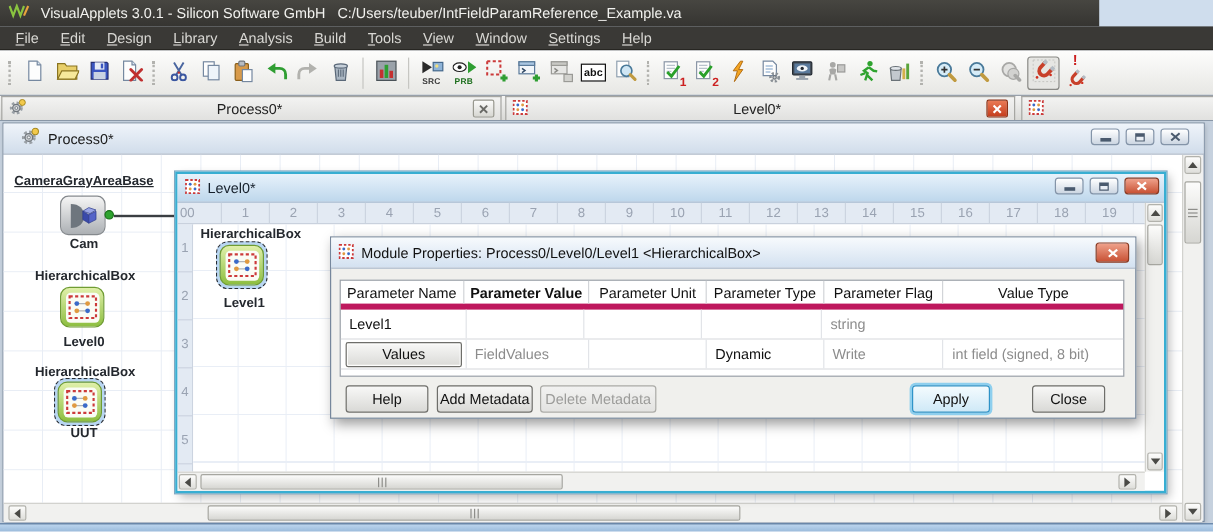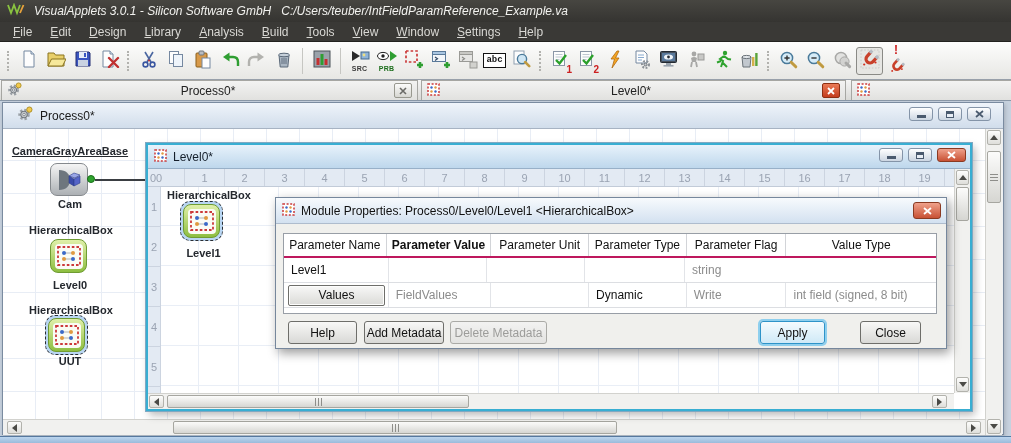--- a/index.html
+++ b/index.html
@@ -1,22 +1,22 @@
 <!DOCTYPE html>
 <html><head>
 <meta charset="utf-8">
 <style>
   * { margin:0; padding:0; box-sizing:border-box; }
   html,body { width:1011px; height:443px; overflow:hidden; }
   body { position:relative; font-family:"Liberation Sans",sans-serif; font-size:12px; background:#cfdded; }
 
   
-  .titlebar { position:absolute; left:0; top:0; width:1011px; height:22px;
+  .titlebar { position:absolute; left:0; top:0; width:916px; height:22px;
     background:linear-gradient(#474641,#353431); color:#f2f2ef;
-    display:flex; align-items:center; gap:9px; padding-left:7px;font-style:italic; }
+    display:flex; align-items:center; gap:9px; padding-left:7px; }
   .titlebar .t { white-space:pre; font-size:12px; }
 
   
   .menubar { position:absolute; left:0; top:22px; width:1011px; height:20px;
     background:#3a3936; border-bottom:1px solid #23221f;
     display:flex; align-items:center; padding-left:4px; color:#d9d8d4; }
   .menu-item { display:inline-block; padding:2px 9px; cursor:default; }
   .menu-item::first-letter { text-decoration:underline; }
 
   
@@ -24,21 +24,21 @@
     background:linear-gradient(#fdfdfc,#e7e7e4); border-bottom:1px solid #98a0aa;
     display:flex; align-items:center; padding-left:3px; }
   .grip { width:0; height:20px; border-left:2px dotted #b2b2ae; margin:0 6px 0 4px; }
   .vsep { width:1px; height:26px; background:#c6c6c2; margin:0 5px; }
   .ti { width:27px; height:28px; border:0; background:transparent; position:relative;
     display:flex; flex-direction:column; align-items:center; justify-content:center; padding:0; }
   .ti.pressed { border:1px solid #8a8a86; border-radius:3px; background:#e6e6e3; }
   .ti .lbl { font-size:7px; font-weight:bold; line-height:7px; color:#3a3a3a; letter-spacing:.2px; }
   .ti .lbl.green { color:#1c6e1c; }
   .badge { position:absolute; right:2px; bottom:0px; color:#cc2020; font-weight:bold; font-size:10px; line-height:10px; }
-  .abc-box { border:1.5px solid #111; background:#fff; color:#111; font-size:9px; font-weight:bold; line-height:9px; padding:2px 2px;font-family:Liberation Mono, monospace; }
+  .abc-box { border:1.5px solid #111; background:#fff; color:#111; font-size:9px; font-weight:bold; line-height:9px; padding:2px 2px; }
   .warnmark { color:#cc2020; font-weight:bold; font-size:12px; margin-right:1px; }
 
   
   .tabbar { position:absolute; left:0; top:80px; width:1011px; height:21px;
     background:linear-gradient(#f5f5f4,#d9d9d6); border-bottom:1px solid #8a98a8; }
   .tab { position:absolute; top:0; height:20px; background:linear-gradient(#f3f3f2,#e1e1df);
     border:1px solid #a6a6a2; border-bottom:0; display:flex; align-items:center; padding:0 5px; gap:4px; }
   .tab-label { flex:1; text-align:center; color:#222; }
   .tab-close { width:18px; height:15px; border:1px solid #98988f; border-radius:2px;
     background:linear-gradient(#fbfbfa,#d7d7d2); display:flex; align-items:center; justify-content:center; }
@@ -112,21 +112,21 @@
                      linear-gradient(to bottom,#e9eef6 1px,transparent 1px);
     background-size:40px 40px; background-position:-3px -2px; }
 
   
   .dlg { position:absolute; left:275px; top:197px; width:672px; height:152px; background:#f0f0ed;
     border:1px solid #76879c; box-shadow:3px 4px 10px rgba(0,0,0,.4); z-index:10; }
   .dlg-title { position:absolute; left:0; top:0; width:670px; height:26px;
     background:linear-gradient(#f7fafd,#d3e1f0); border-bottom:1px solid #aebccd;
     display:flex; align-items:center; gap:6px; padding-left:6px; color:#111; }
   .ptable { position:absolute; left:7px; top:35px; width:654px; height:81px; background:#fff; border:1px solid #989ea6; }
-  .th-row { display:flex; height:24px; border-bottom:2px solid #be185d; }
+  .th-row { display:flex; height:24px; border-bottom:5px solid #be185d; }
   .th { border-right:1px solid #d2d4d8; display:flex; align-items:center; justify-content:center; color:#111; }
   .th.b { font-weight:bold; }
   .td-row { display:flex; height:25px; border-bottom:1px solid #dcdee2; }
   .td { border-right:1px solid #e2e4e8; display:flex; align-items:center; padding-left:7px; color:#111; }
   .td.g { color:#8c8c8c; }
   .c1{width:103px}.c2{width:105px}.c3{width:98px}.c4{width:98px}.c5{width:100px}.c6{width:150px;border-right:0}
   .val-btn { width:97px; height:21px; margin-left:-3px; border:1px solid #6e6e6a; border-radius:2px;
     background:linear-gradient(#f8f8f7,#dadad7); box-shadow:inset 0 0 0 1px #fdfdfc; font-size:12px; color:#111;
     display:flex; align-items:center; justify-content:center; }
   .dbtn { position:absolute; top:123px; height:23px; border:1px solid #6e6e6a; border-radius:3px;

